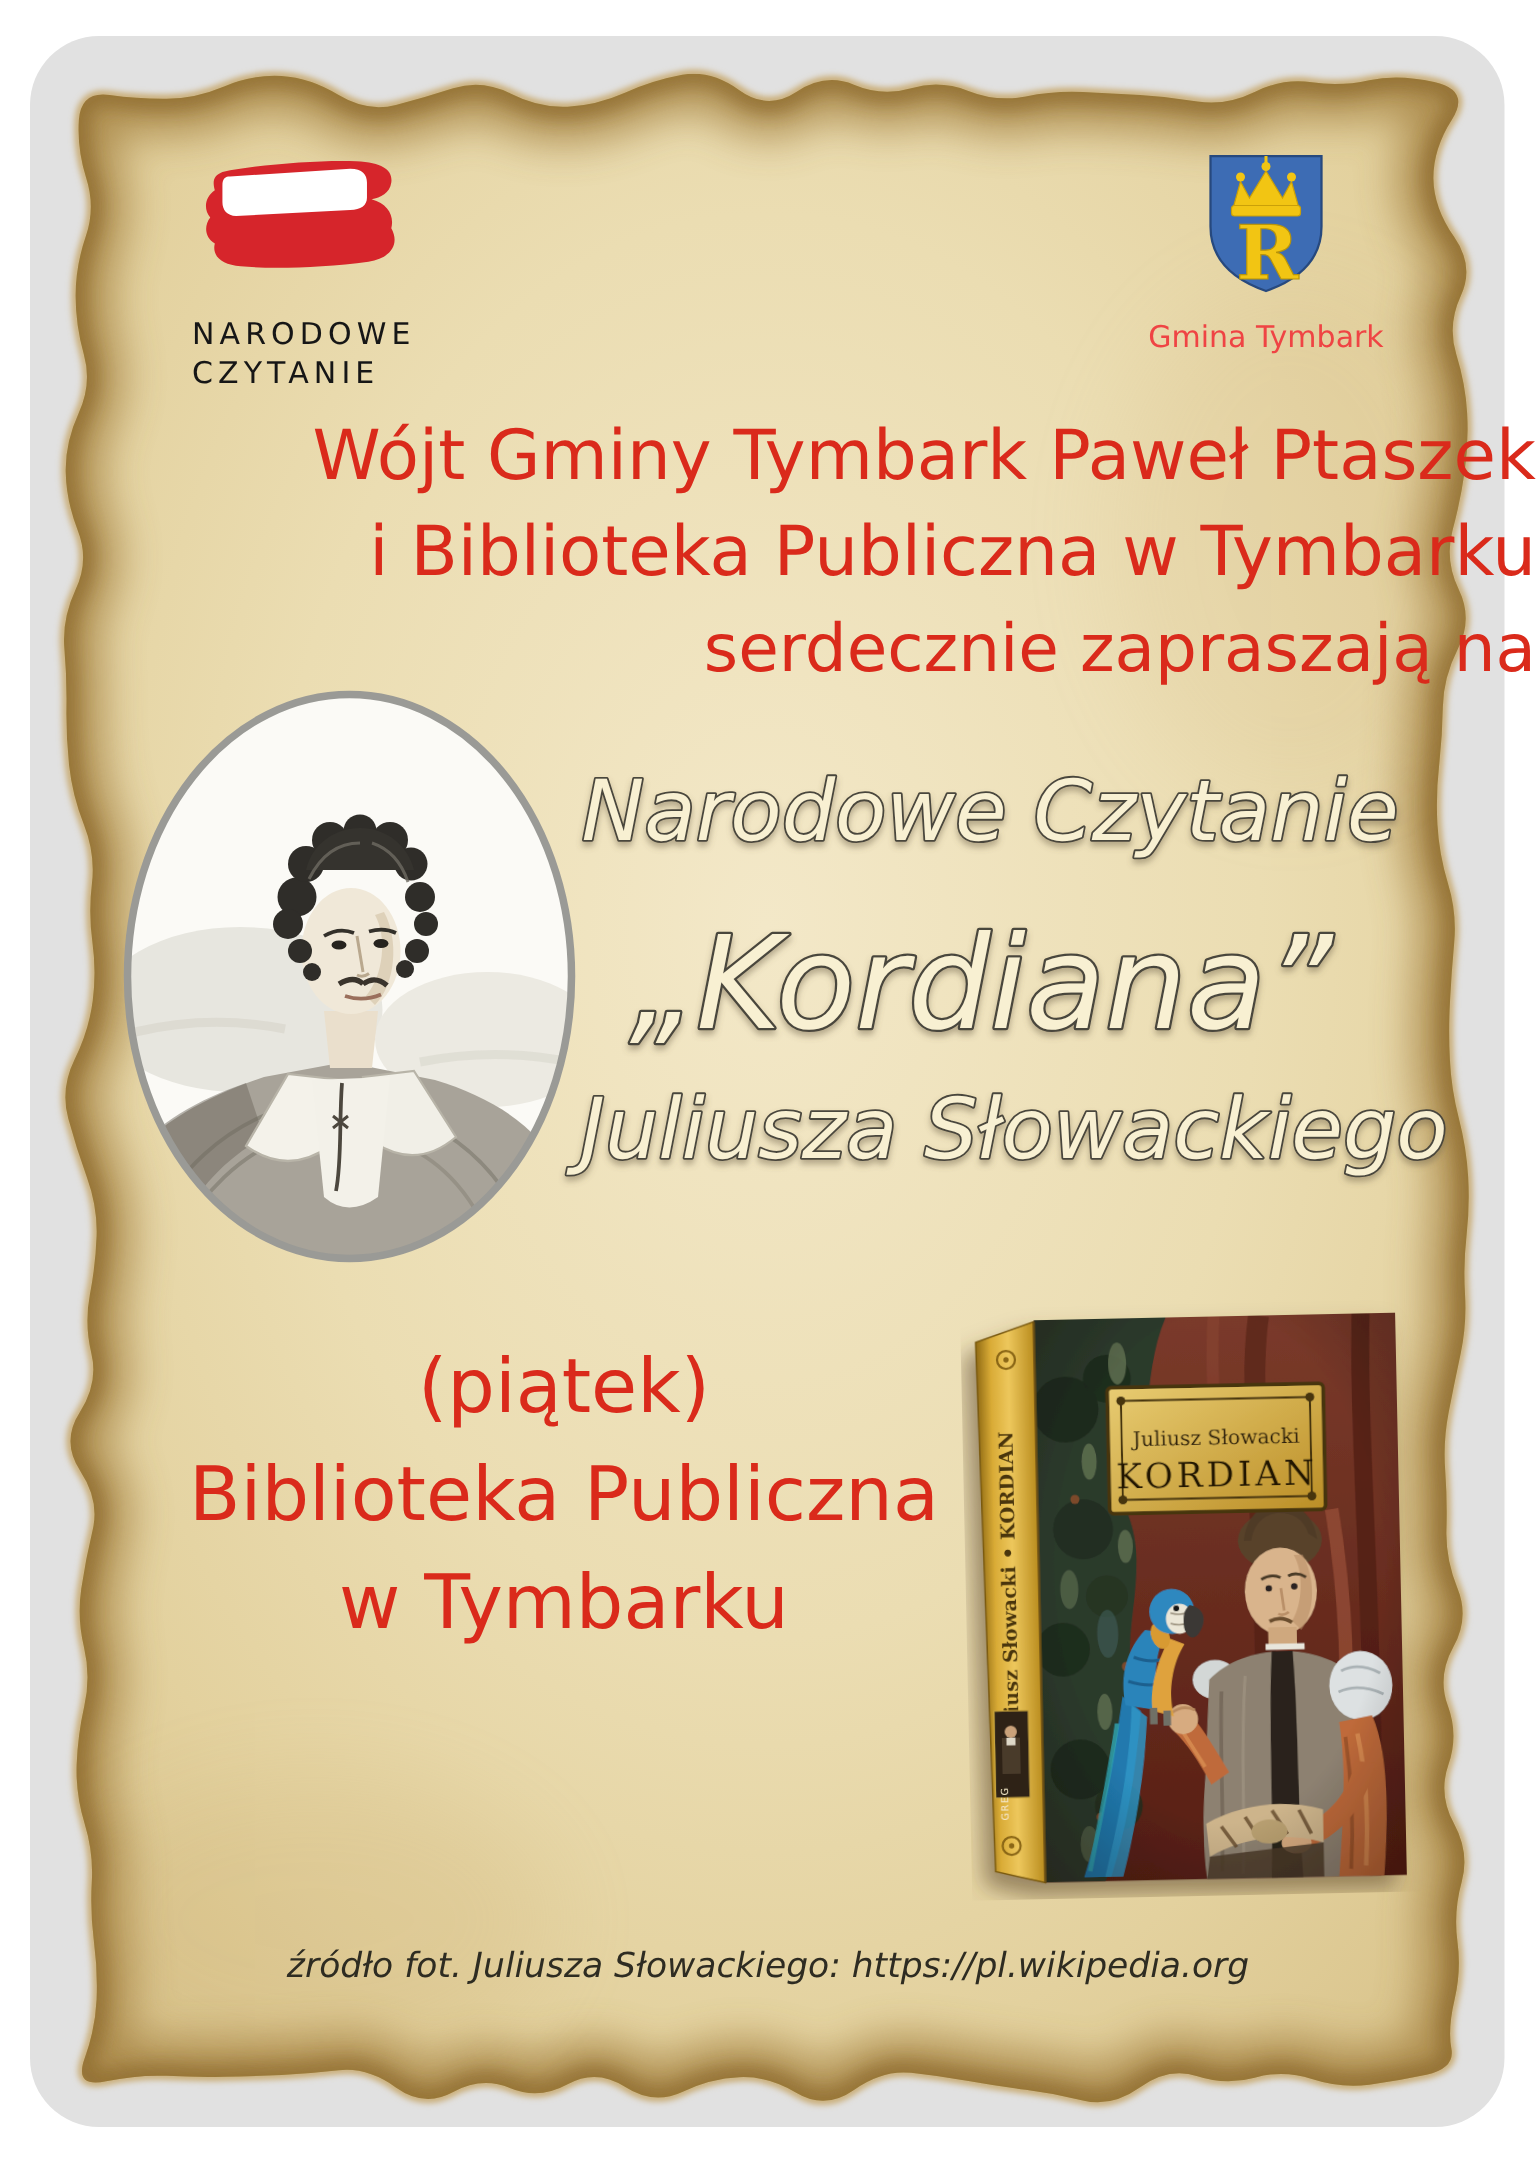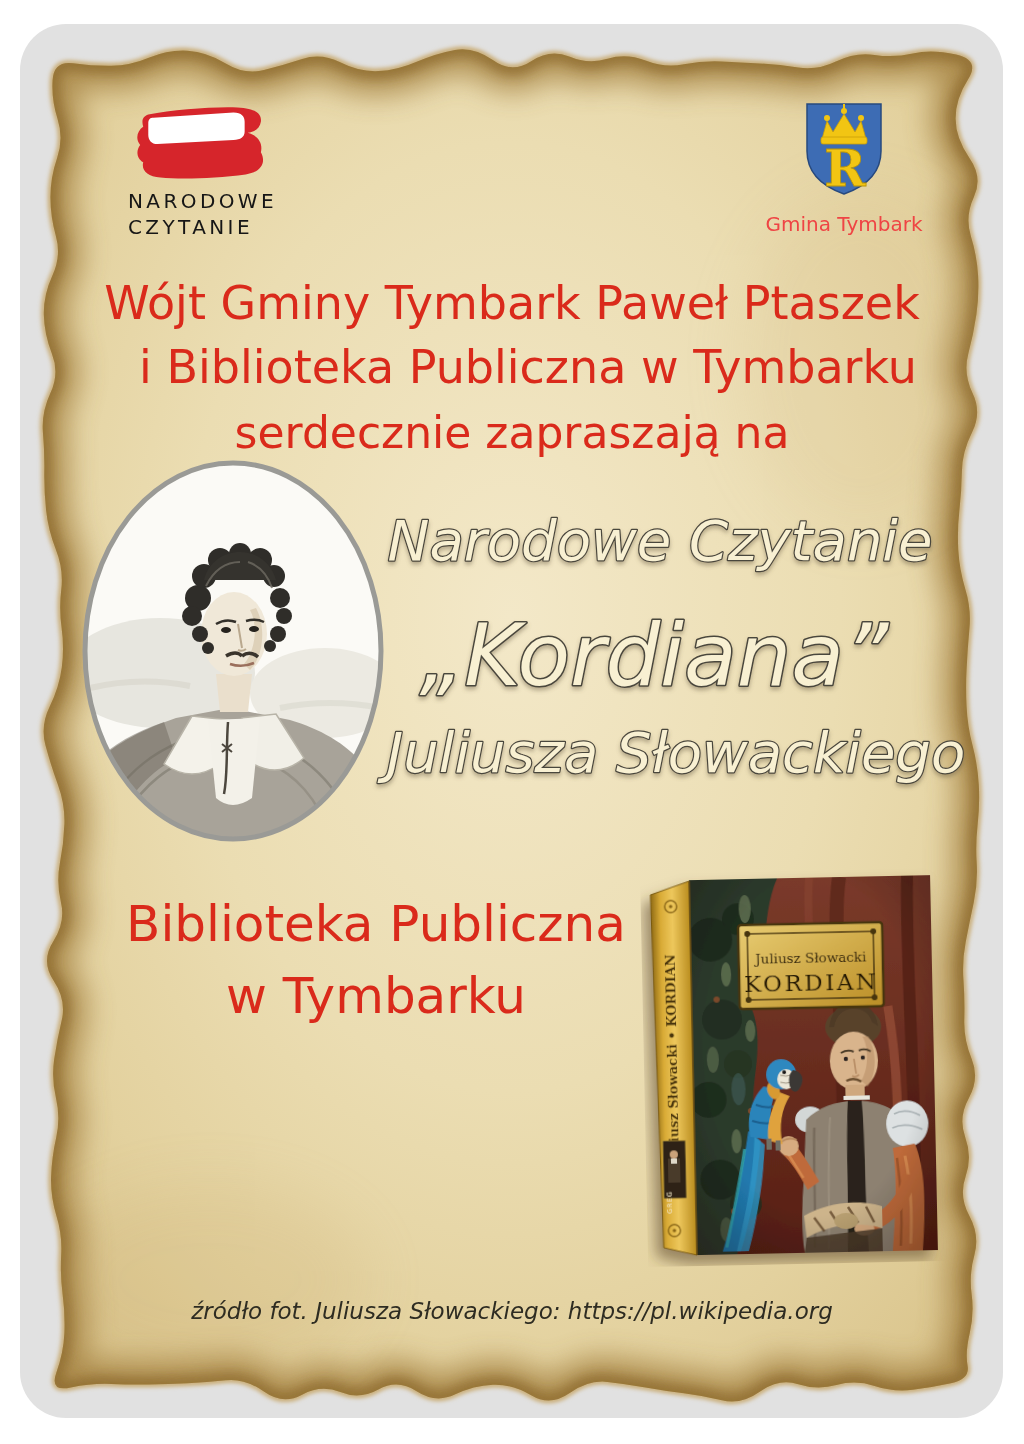--- a/index.html
+++ b/index.html
@@ -3,26 +3,26 @@
 <meta charset="utf-8">
 <style>
   html,body{margin:0;padding:0;background:#ffffff;}
   .poster{position:relative;width:1024px;height:1444px;background:#ffffff;overflow:hidden;
           font-family:"DejaVu Sans","Liberation Sans",sans-serif;}
   .abs{position:absolute;}
   .card{left:20px;top:24px;width:983px;height:1394px;background:#e1e1e1;border-radius:46px;}
   .parchment{left:0;top:0;}
 
   .nc-logo{left:128px;top:104px;width:190px;}
-  .nc-text{margin-top:2px;font-size:20px;letter-spacing:3.4px;color:#161616;line-height:1.3;font-weight:500;}
+  .nc-text{margin-top:23px;font-size:20px;letter-spacing:3.4px;color:#161616;line-height:1.3;font-weight:500;}
 
   .gmina{left:752px;top:100px;width:184px;text-align:center;}
   .gmina-label{margin-top:10px;font-size:20px;color:#ef4444;}
 
-  .invite{left:0;top:276px;width:1024px;text-align:center;color:#da2a1b;}
+  .invite{left:0;top:276px;width:1024px;text-align:right;color:#da2a1b;}
   .invite .l1{font-size:46px;}
   .invite .l2{font-size:46px;margin-top:10px;padding-left:32px;}
   .invite .l3{font-size:44px;margin-top:13px;}
 
   .title-svg{left:336px;top:490px;}
   .portrait{left:80px;top:458px;}
 
   .event{left:62px;top:888px;width:628px;text-align:center;color:#da2a1b;font-size:50px;line-height:1.44;}
 
   .book{left:644px;top:866px;width:302px;height:398px;transform:rotate(-1.2deg);}
@@ -165,20 +165,21 @@
       </filter>
     </defs>
     <g filter="url(#tsh)" font-family="DejaVu Sans, Liberation Sans, sans-serif" font-style="italic" fill="#f8f0d2" stroke="#4a463c" stroke-linejoin="round" paint-order="stroke" text-anchor="middle">
       <text x="324" y="70" font-size="56" stroke-width="2.4">Narodowe Czytanie</text>
       <text x="318" y="195" font-size="86" stroke-width="3">„Kordiana”</text>
       <text x="340" y="282" font-size="56" stroke-width="2.4">Juliusza Słowackiego</text>
     </g>
   </svg>
 
   <div class="abs event">
+    <div>(piątek)</div>
     <div>Biblioteka Publiczna</div>
     <div>w Tymbarku</div>
   </div>
 
   <div class="abs book">
     <svg width="302" height="398" viewBox="0 0 302 398">
       <defs>
         <linearGradient id="spg" x1="0" y1="0" x2="1" y2="0">
           <stop offset="0" stop-color="#8f6a14"></stop>
             <stop offset="0.25" stop-color="#d9ab36"></stop>

